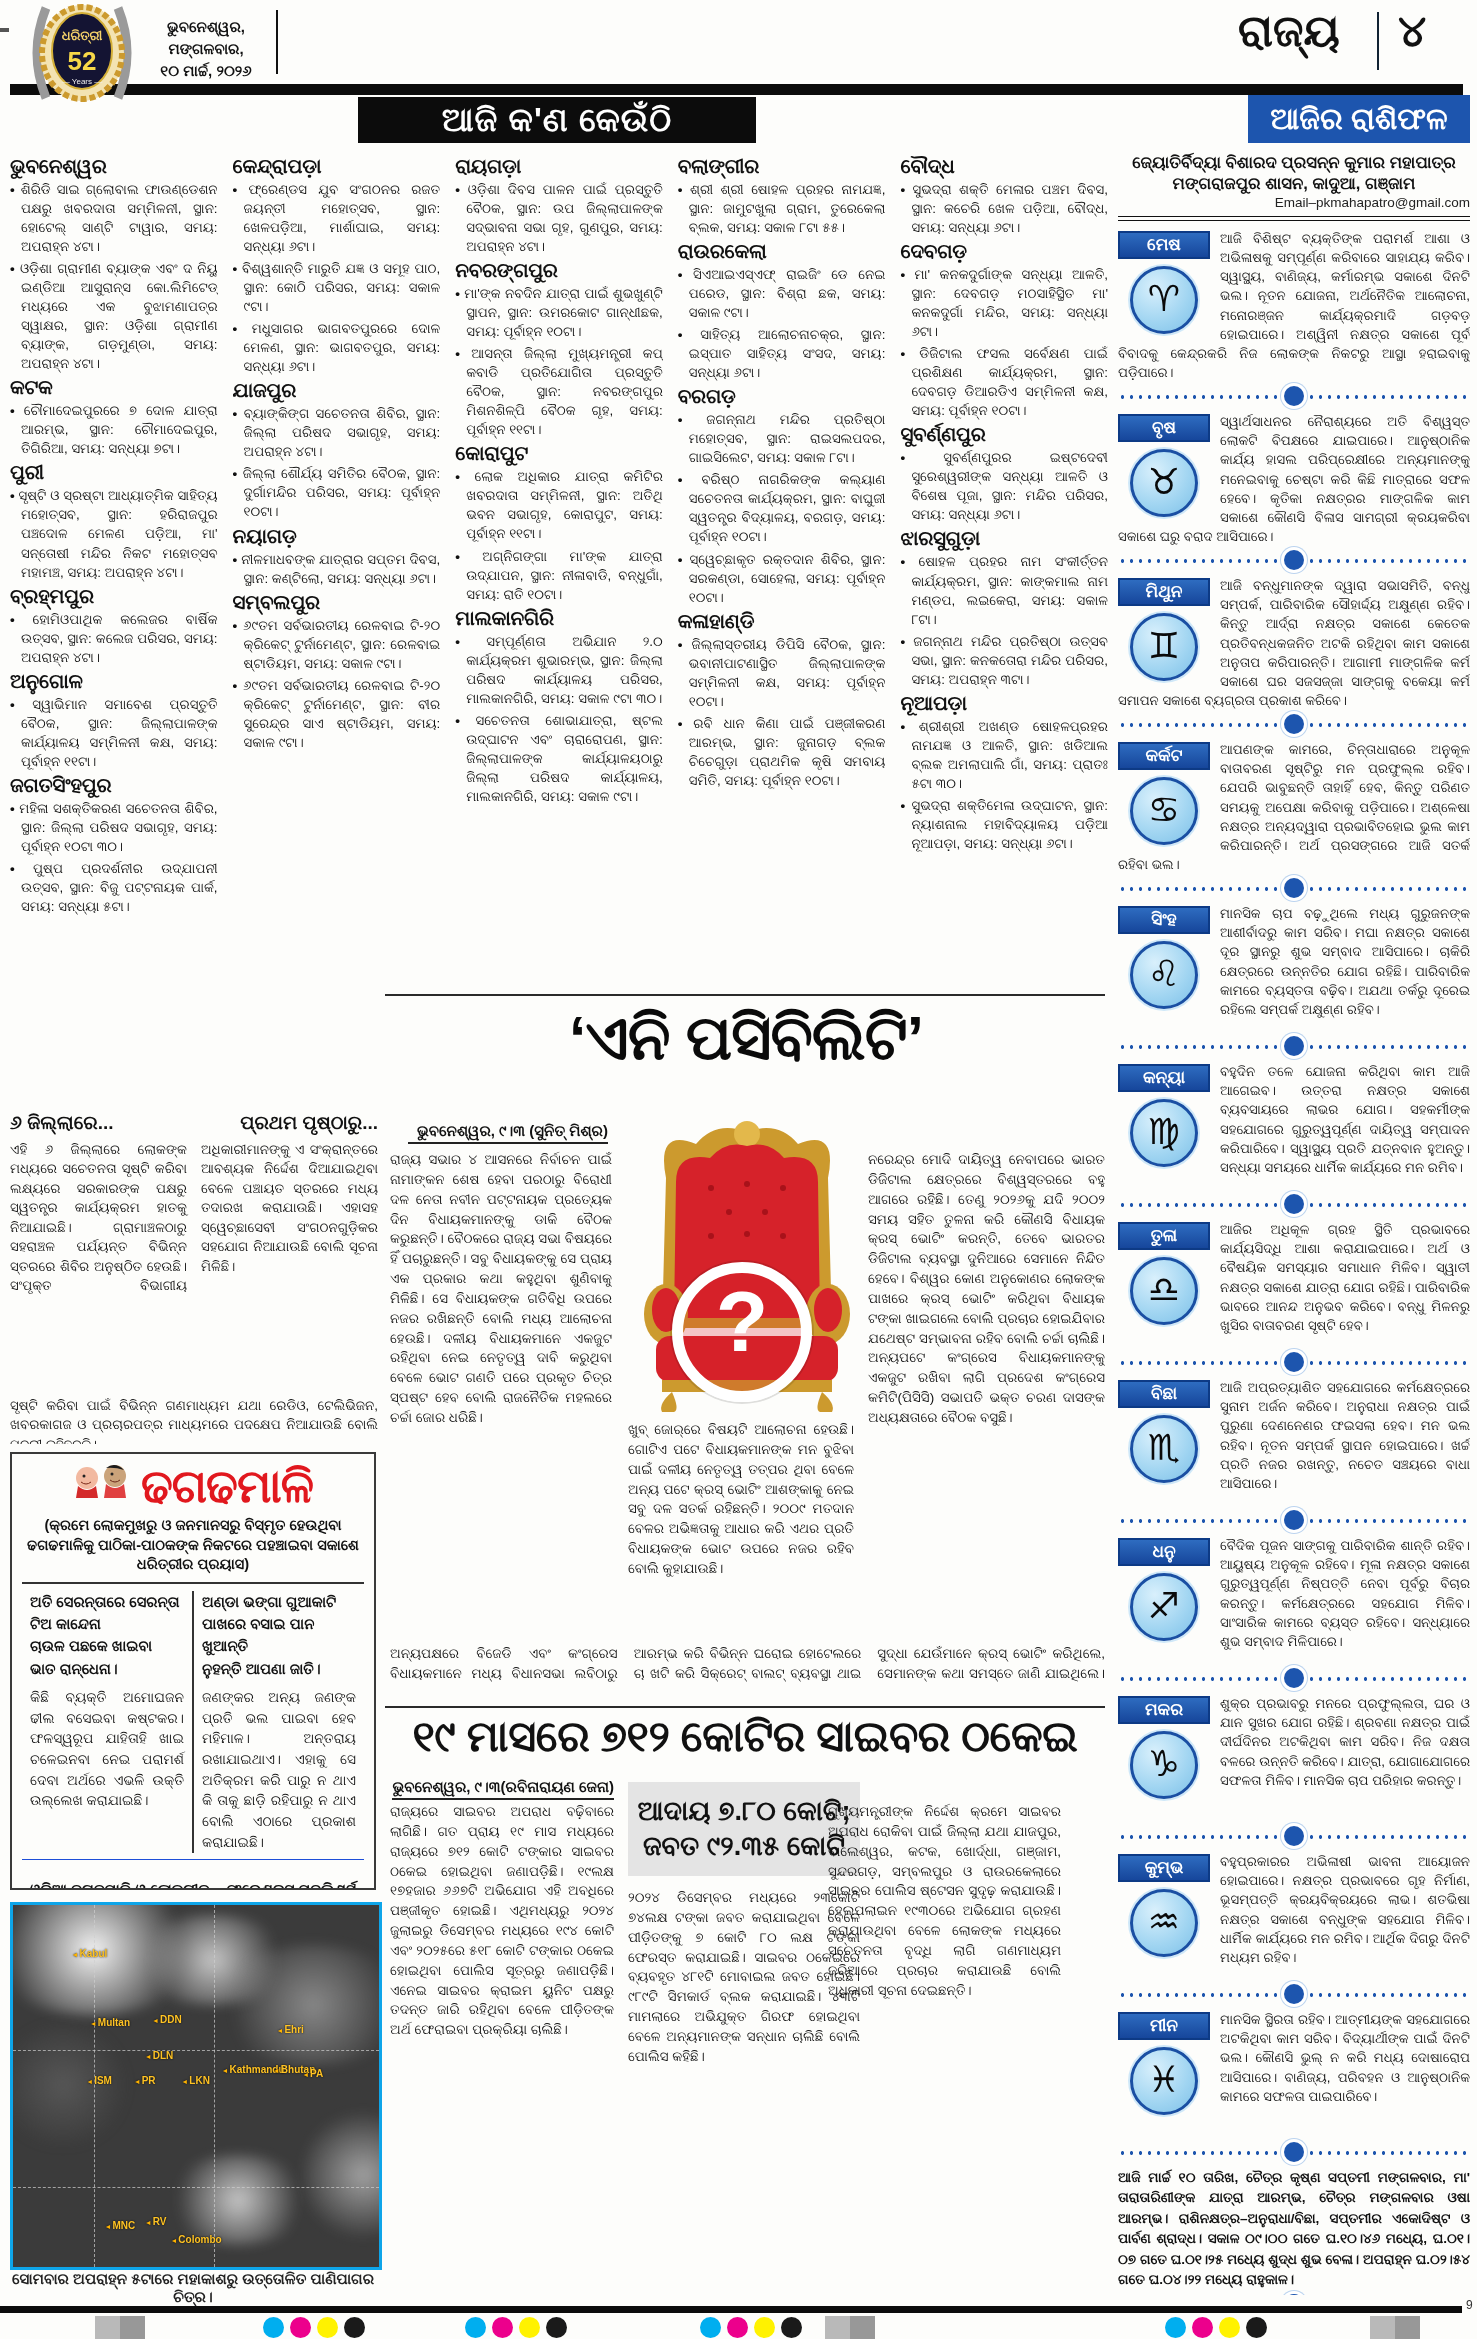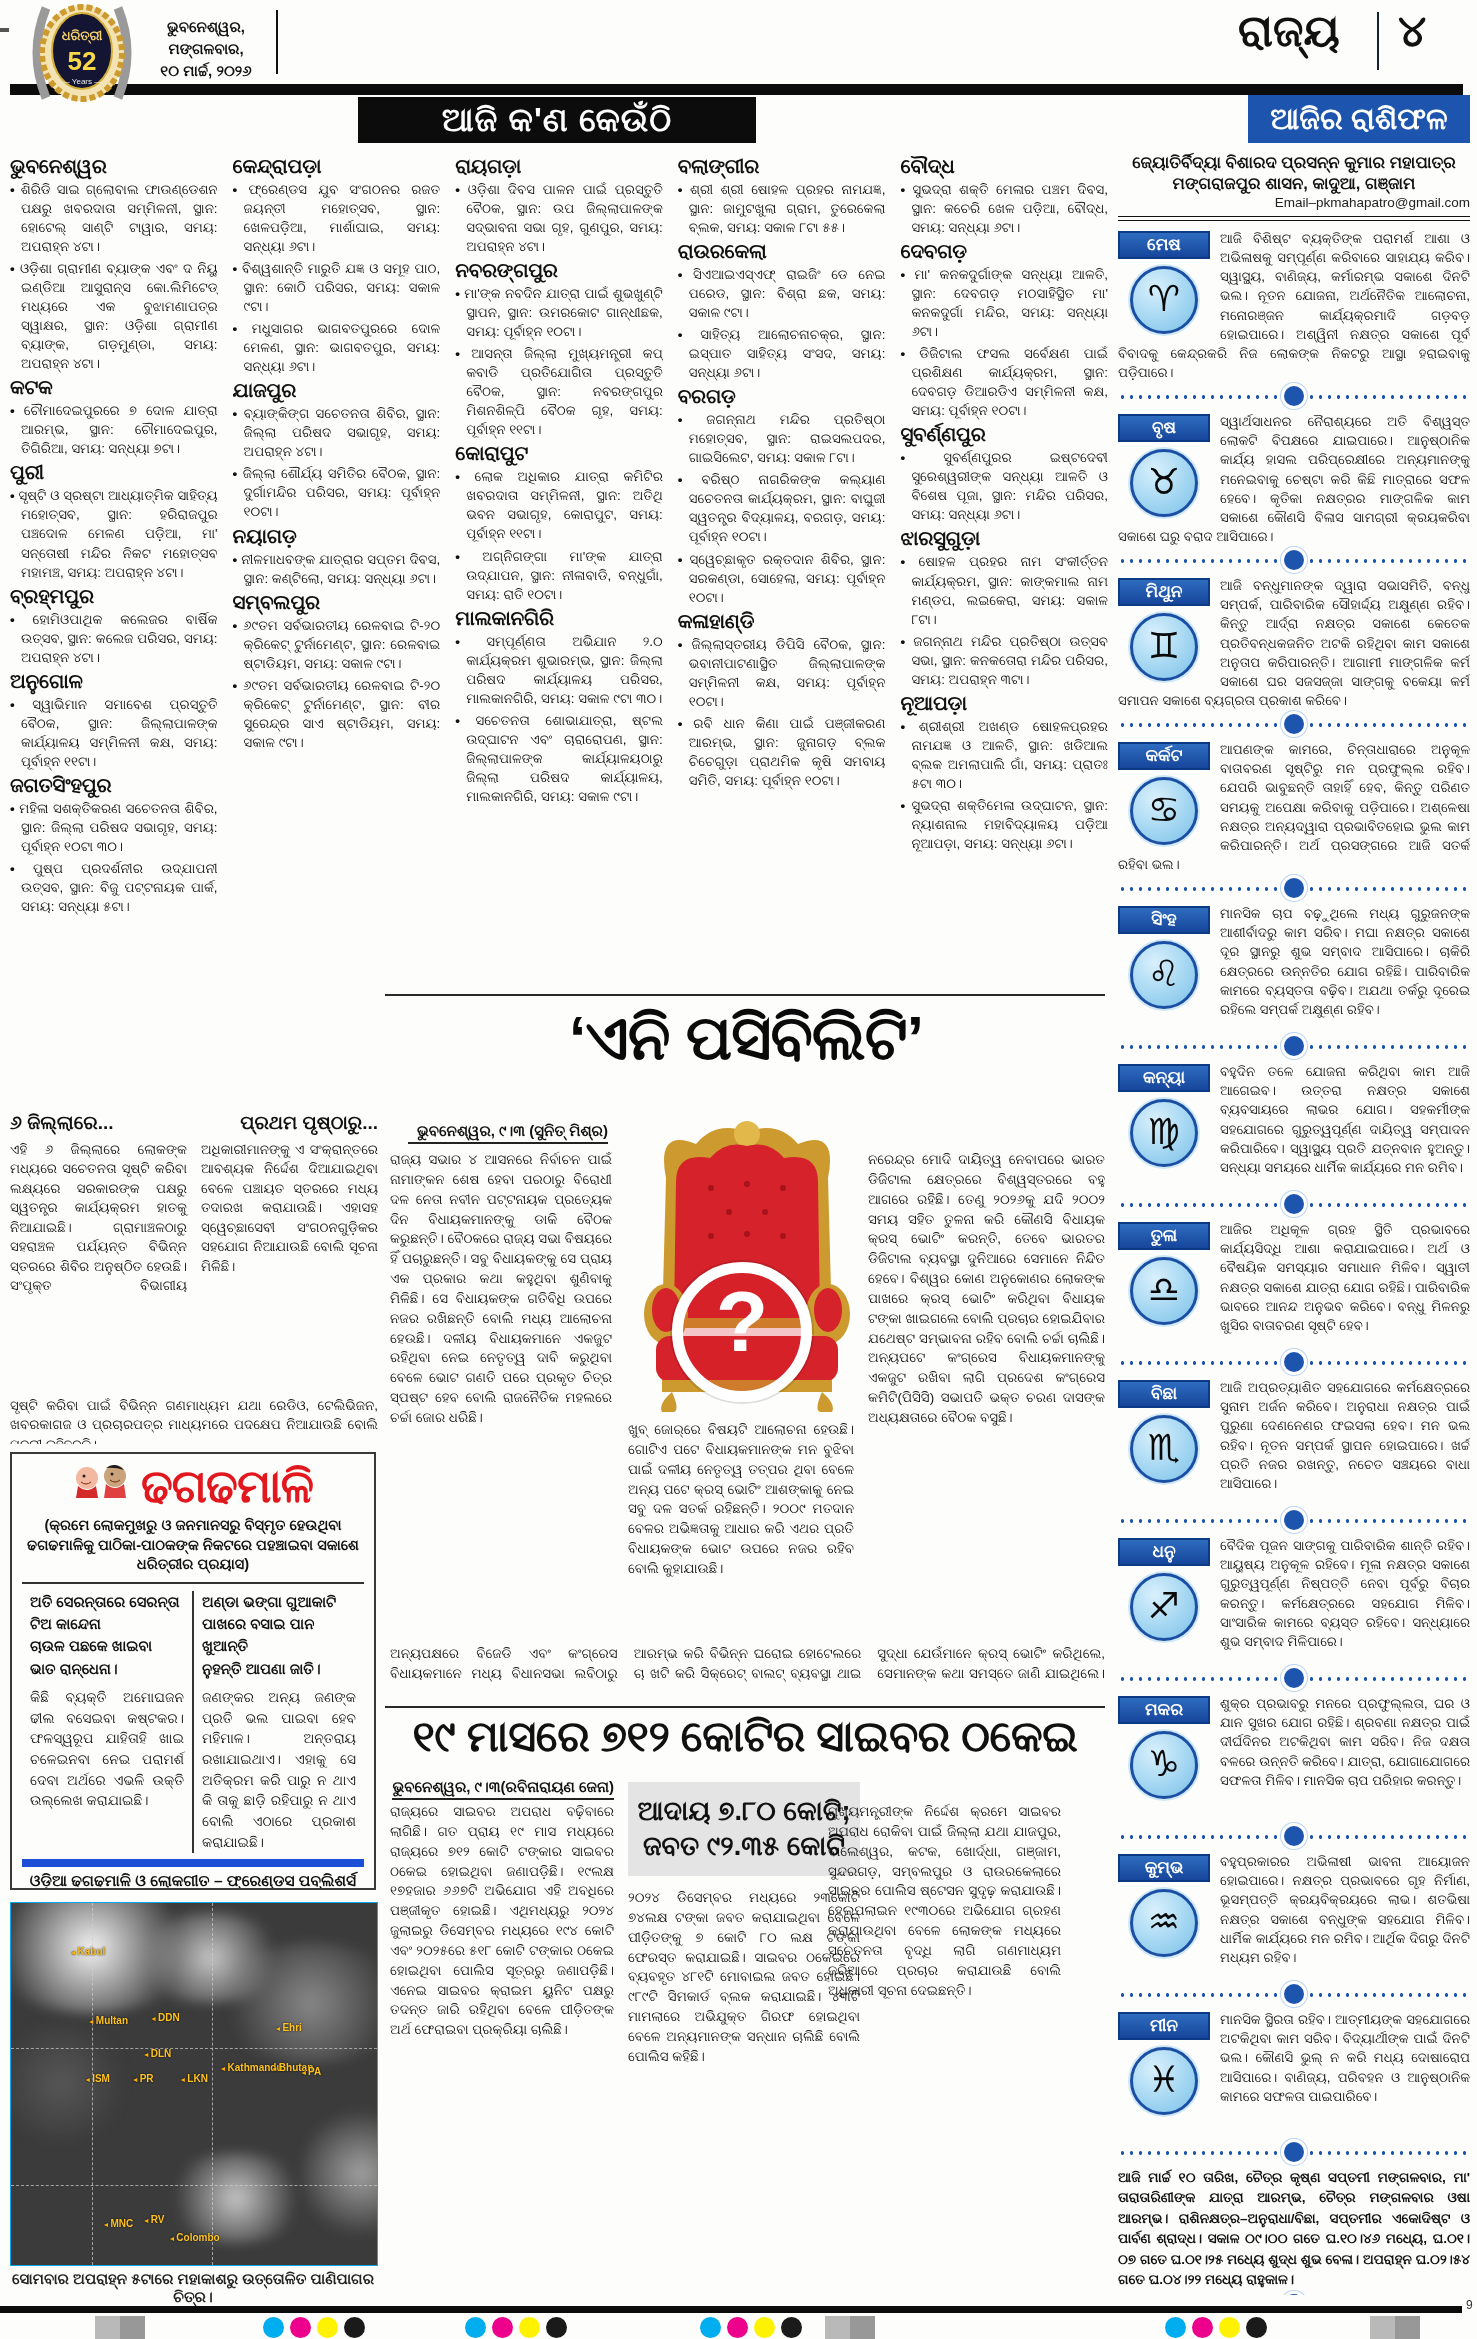--- a/index.html
+++ b/index.html
@@ -32,23 +32,23 @@
   #dhaga{left:10px;top:1452px;width:366px;height:438px;border:2px solid #3a3a3a;box-sizing:border-box;padding:8px 10px;overflow:hidden;}
   #dhaga .trow{display:flex;align-items:center;justify-content:center;gap:6px;}
   #dhaga .title{color:#e1181e;font-size:46px;font-weight:bold;letter-spacing:-1px;line-height:1;}
   #dhaga .sub{font-size:14.6px;font-weight:bold;text-align:center;line-height:1.35;margin-top:6px;}
   #dhaga .vrule{border-top:2px solid #333;margin:7px 0;}
   #dhaga .cols{display:flex;}
   #dhaga .vcol{flex:1;padding:0 8px;font-size:14.8px;line-height:1.5;}
   #dhaga .vcol+.vcol{border-left:2px solid #333;}
   #dhaga .verse{font-weight:bold;white-space:pre-line;margin-bottom:8px;}
   #dhaga .expl{text-align:justify;font-size:13.8px;}
-  #dhaga .credit{border-top:8px solid #1d4ed8;margin-top:6px;padding-top:5px;text-align:center;font-weight:bold;font-size:15.5px;}
-  
-  #wmap{left:10px;top:1902px;width:366px;height:362px;background:#3b3b3b;overflow:hidden;border:1px solid #0ea5e9;}
+  #dhaga .credit{border-top:1px solid #1d4ed8;margin-top:6px;padding-top:21px;text-align:center;font-weight:bold;font-size:15.5px;}
+  
+  #wmap{left:10px;top:1902px;width:366px;height:362px;background:#3b3b3b;overflow:hidden;border:3px solid #0ea5e9;}
   .cloud{position:absolute;border-radius:50%;filter:blur(6px);}
   .grid-h{position:absolute;left:0;width:100%;border-top:1px dashed #cfcfcf;opacity:.7;}
   .grid-v{position:absolute;top:0;height:100%;border-left:1px dashed #cfcfcf;opacity:.7;}
   .city{position:absolute;color:#ffc324;font-size:10px;font-weight:bold;white-space:nowrap;text-shadow:0 0 2px #000;}
   .city::before{content:"◄";font-size:7px;margin-right:1px;color:#ffb300;}
   #wcaption{left:10px;top:2270px;width:366px;font-size:15px;font-weight:bold;text-align:center;color:#222;}
   
   #poss-headline{left:388px;top:1002px;width:716px;font-size:62px;font-weight:bold;text-align:center;letter-spacing:-1px;color:#0a0a0a;}
   .byline{font-size:15px;font-weight:bold;text-align:right;border-bottom:2px solid #222;padding-bottom:2px;}
   #poss-byline{left:408px;top:1122px;width:200px;}

